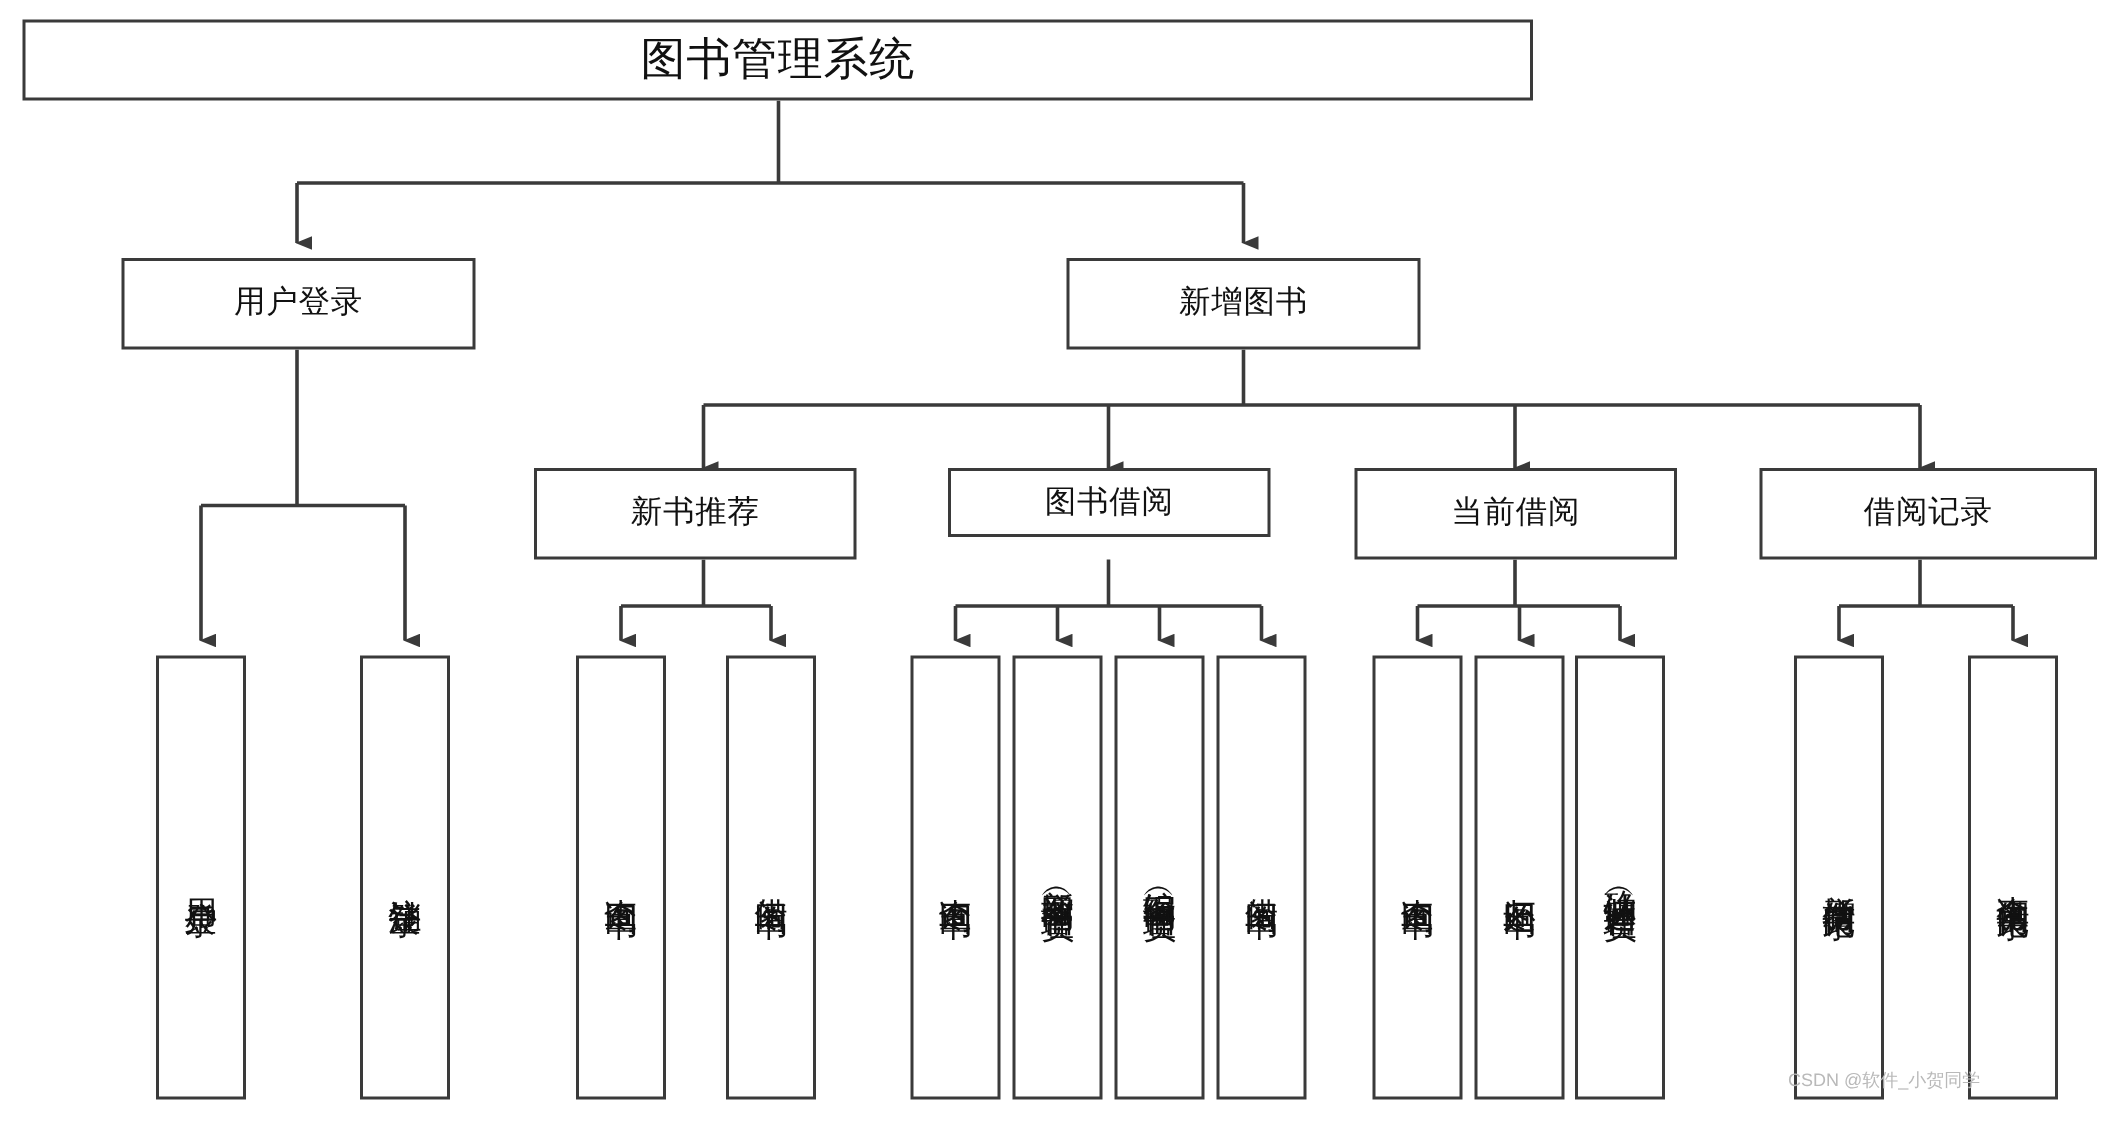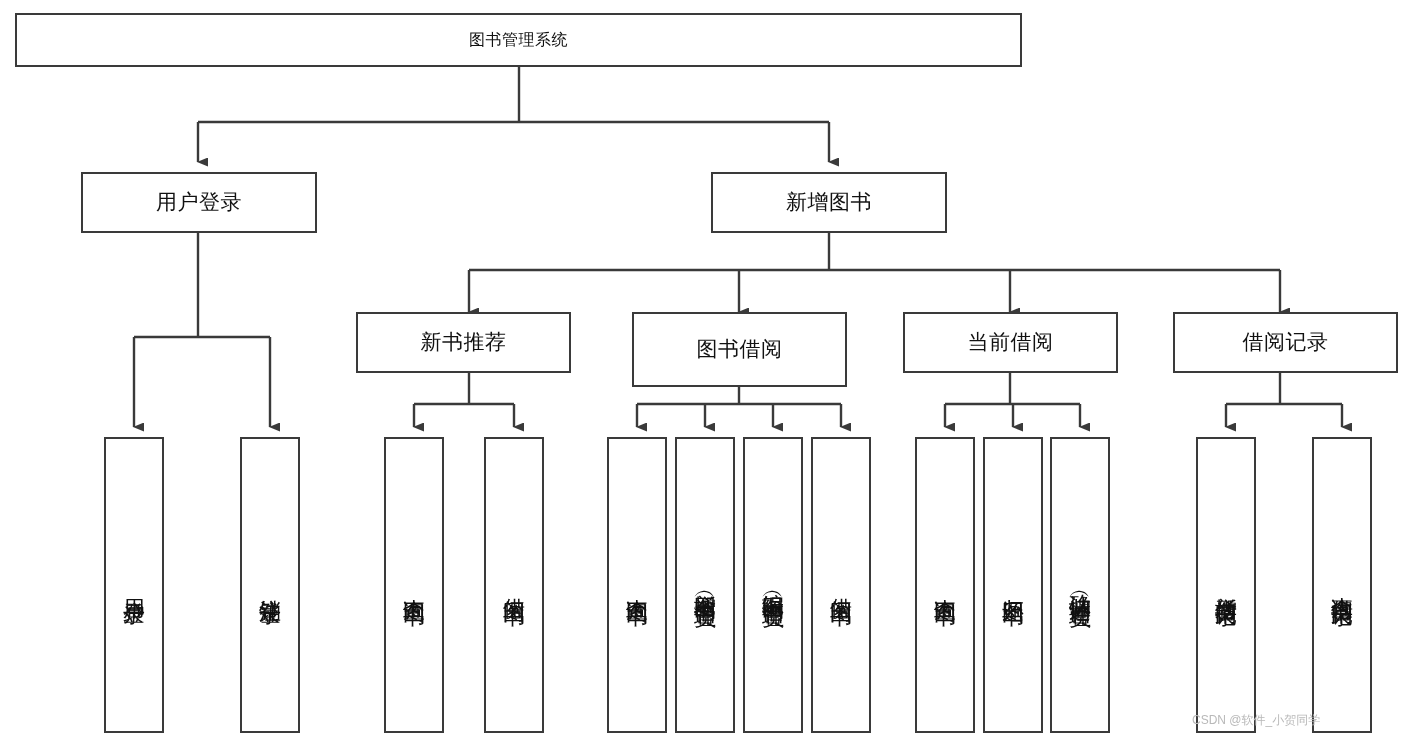--- a/index.html
+++ b/index.html
@@ -39,21 +39,21 @@
     font-family: "Liberation Sans", "DejaVu Sans", sans-serif;
     color: #111111;
     line-height: 1.18;
     white-space: nowrap;
   }
   .node.horizontal .node-label {
     font-size: 21px;
     letter-spacing: 0.5px;
   }
   .node.root .node-label {
-    font-size: 16px;
+    font-size: 30px;
   }
   .node.vertical {
     align-items: center;
     justify-content: center;
   }
   .node.vertical .node-label {
     writing-mode: vertical-rl;
     text-orientation: upright;
     font-size: 22px;
     letter-spacing: 2px;
@@ -131,21 +131,21 @@
   <div class="node horizontal" style="left:81px; top:172px; width:236px; height:61px;">
     <span class="node-label">用户登录</span>
   </div>
   <div class="node horizontal" style="left:711px; top:172px; width:236px; height:61px;">
     <span class="node-label">新增图书</span>
   </div>
 
   <div class="node horizontal" style="left:356px; top:312px; width:215px; height:61px;">
     <span class="node-label">新书推荐</span>
   </div>
-  <div class="node horizontal" style="left:632px; top:312px; width:215px; height:75px;justify-content:center;">
+  <div class="node horizontal" style="left:632px; top:312px; width:215px; height:46px;justify-content:center;">
     <span class="node-label">图书借阅</span>
   </div>
   <div class="node horizontal" style="left:903px; top:312px; width:215px; height:61px;">
     <span class="node-label">当前借阅</span>
   </div>
   <div class="node horizontal" style="left:1173px; top:312px; width:225px; height:61px;">
     <span class="node-label">借阅记录</span>
   </div>
 
   <div class="node vertical" style="left:104px; top:437px; width:60px; height:296px;">

